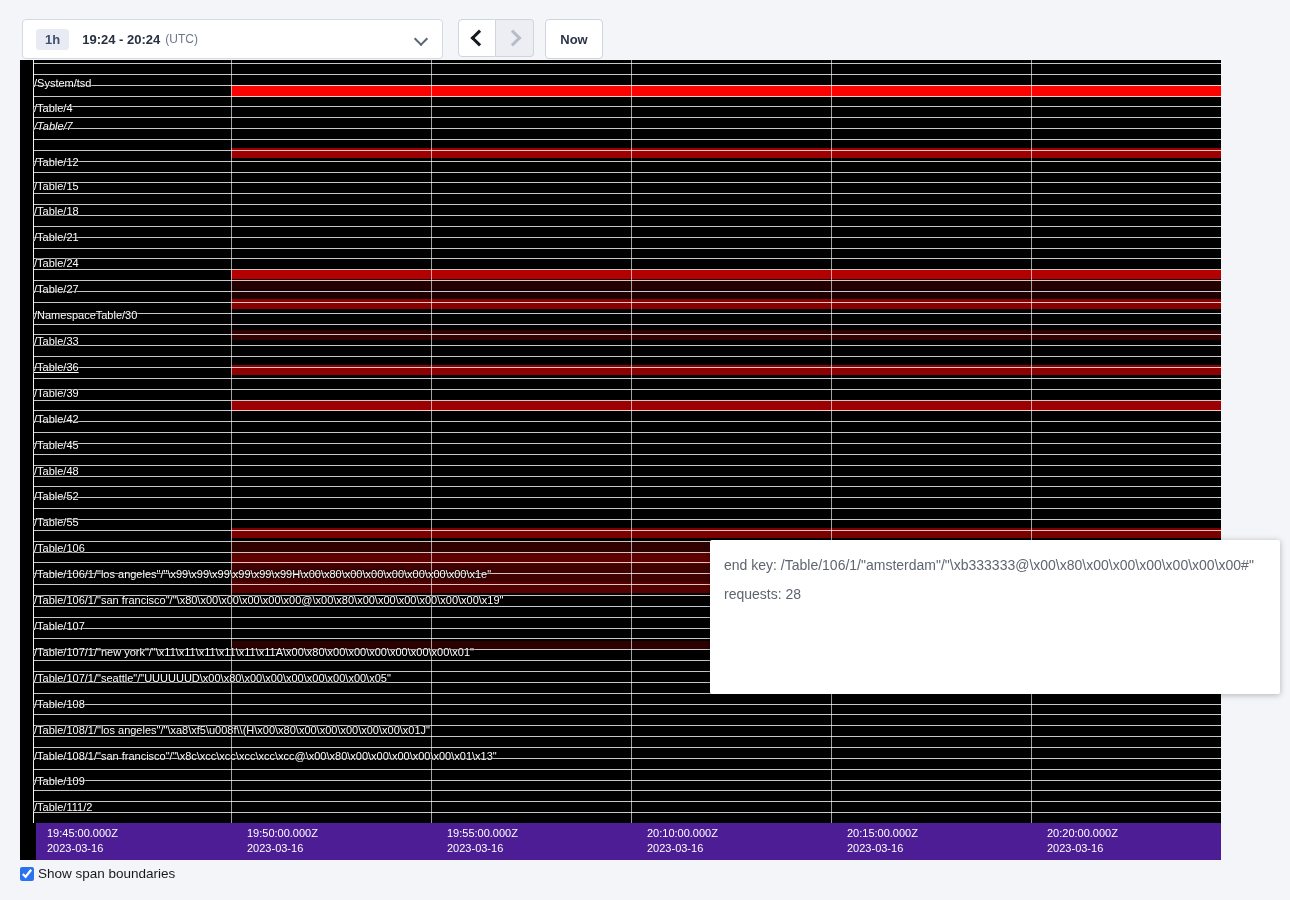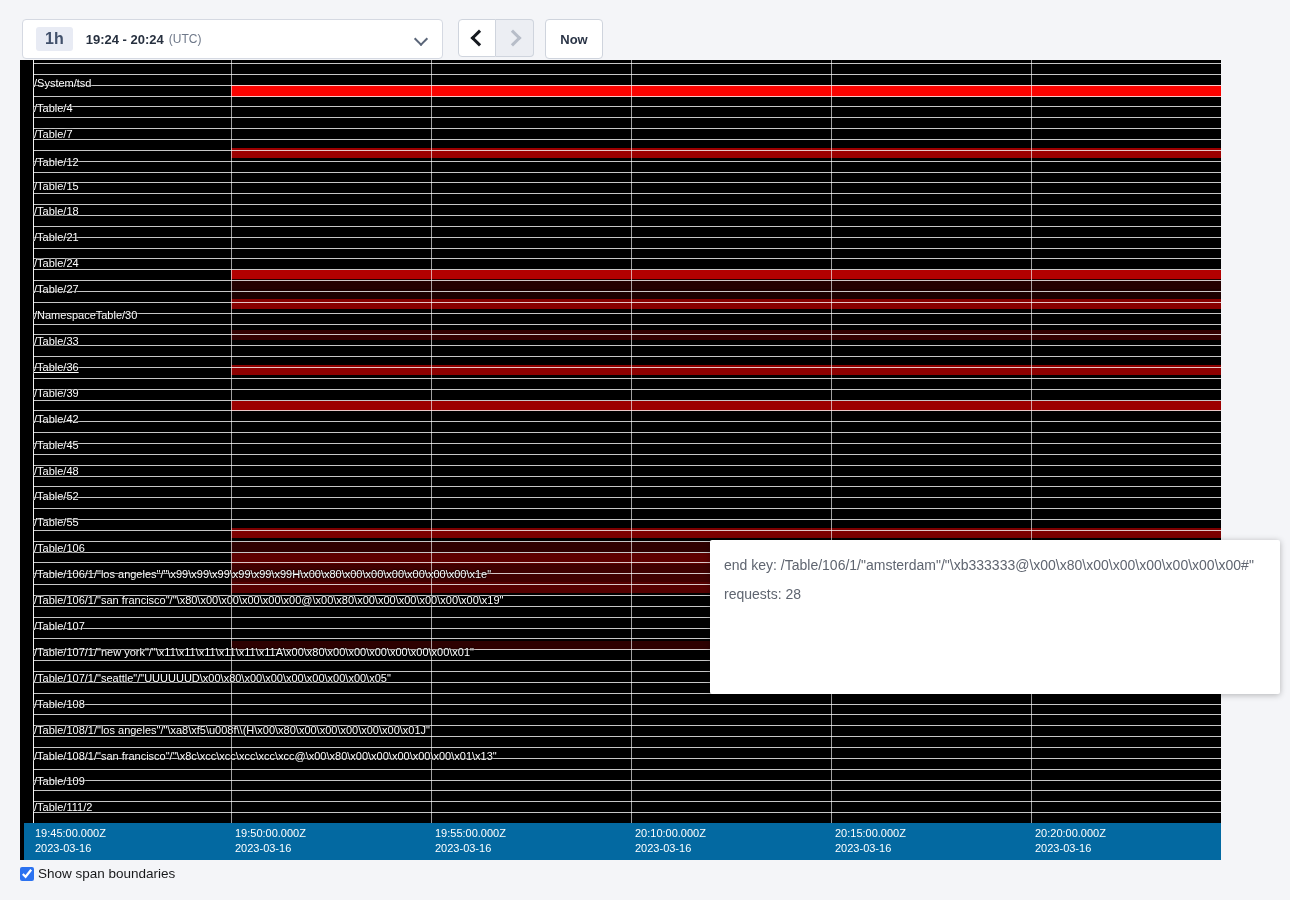--- a/index.html
+++ b/index.html
@@ -12,21 +12,21 @@
   }
   .abs{position:absolute;}
   
   .time-select{
     left:22px;top:19px;width:419px;height:38px;
     background:#fff;border:1px solid #d5d9e2;border-radius:4px;
     display:flex;align-items:center;cursor:pointer;
   }
   .range-badge{
     margin-left:13px;background:#e8ebf4;color:#41506b;
-    font-size:16px;font-weight:bold;padding:3px 9px;border-radius:3px;
+    font-size:13px;font-weight:bold;padding:3px 9px;border-radius:3px;
   }
   .range-text{margin-left:13px;font-size:13px;font-weight:bold;color:#27303f;}
   .range-suffix{margin-left:5px;font-size:12px;color:#6e7889;}
   .chev-down{
     position:absolute;right:16px;top:14px;width:8px;height:8px;
     border-left:2px solid #5a6578;border-bottom:2px solid #5a6578;
     transform:rotate(-45deg);
   }
   .nav-group{left:458px;top:19px;height:38px;display:flex;}
   .nav-btn{
@@ -52,21 +52,21 @@
   }
   .plot{position:absolute;left:0;top:0;width:1201px;height:763px;overflow:hidden;}
   .band{position:absolute;}
   .hline{position:absolute;height:1px;background:rgba(255,255,255,0.78);}
   .vline{position:absolute;width:1px;top:0;height:763px;background:rgba(255,255,255,0.62);}
   .vline.edge{background:rgba(255,255,255,0.95);}
   .rowlabel{
     position:absolute;left:14px;color:#fff;font-size:11px;line-height:12px;
     white-space:nowrap;text-shadow:0 0 2px #000, 0 0 2px #000;
   }
-  .xaxis{position:absolute;left:4px;top:763px;width:1201px;height:37px;background:#0369a1;}
+  .xaxis{position:absolute;left:16px;top:763px;width:1201px;height:37px;background:#4c1d95;}
   .tick{position:absolute;top:3px;color:#fff;font-size:11px;line-height:15px;white-space:nowrap;}
   
   .tooltip{
     left:710px;top:540px;width:570px;height:154px;
     background:#fff;border-radius:2px;
     box-shadow:0 1px 6px rgba(0,0,0,0.28);
     padding:8px 0 0 14px;box-sizing:border-box;
     z-index:5;
   }
   .tooltip .tline{
@@ -189,21 +189,21 @@
       <div class="hline" style="left: 13px; right: 0px; top: 741px;"></div>
       <div class="hline" style="left: 13px; right: 0px; top: 752px;"></div>
       <div class="vline" style="left: 211px;"></div>
       <div class="vline" style="left: 411px;"></div>
       <div class="vline" style="left: 611px;"></div>
       <div class="vline" style="left: 811px;"></div>
       <div class="vline" style="left: 1011px;"></div>
       <div class="vline edge" style="left: 13px;"></div>
       <div class="rowlabel" style="top: 17px;">/System/tsd</div>
       <div class="rowlabel" style="top: 42px;">/Table/4</div>
-      <div class="rowlabel" style="top: 68px;">/Table/7</div>
+      <div class="rowlabel" style="top: 60px; font-style: italic;">/Table/7</div>
       <div class="rowlabel" style="top: 96px;">/Table/12</div>
       <div class="rowlabel" style="top: 120px;">/Table/15</div>
       <div class="rowlabel" style="top: 145px;">/Table/18</div>
       <div class="rowlabel" style="top: 171px;">/Table/21</div>
       <div class="rowlabel" style="top: 197px;">/Table/24</div>
       <div class="rowlabel" style="top: 223px;">/Table/27</div>
       <div class="rowlabel" style="top: 249px;">/NamespaceTable/30</div>
       <div class="rowlabel" style="top: 275px;">/Table/33</div>
       <div class="rowlabel" style="top: 301px; text-decoration: underline;">/Table/36</div>
       <div class="rowlabel" style="top: 327px;">/Table/39</div>

